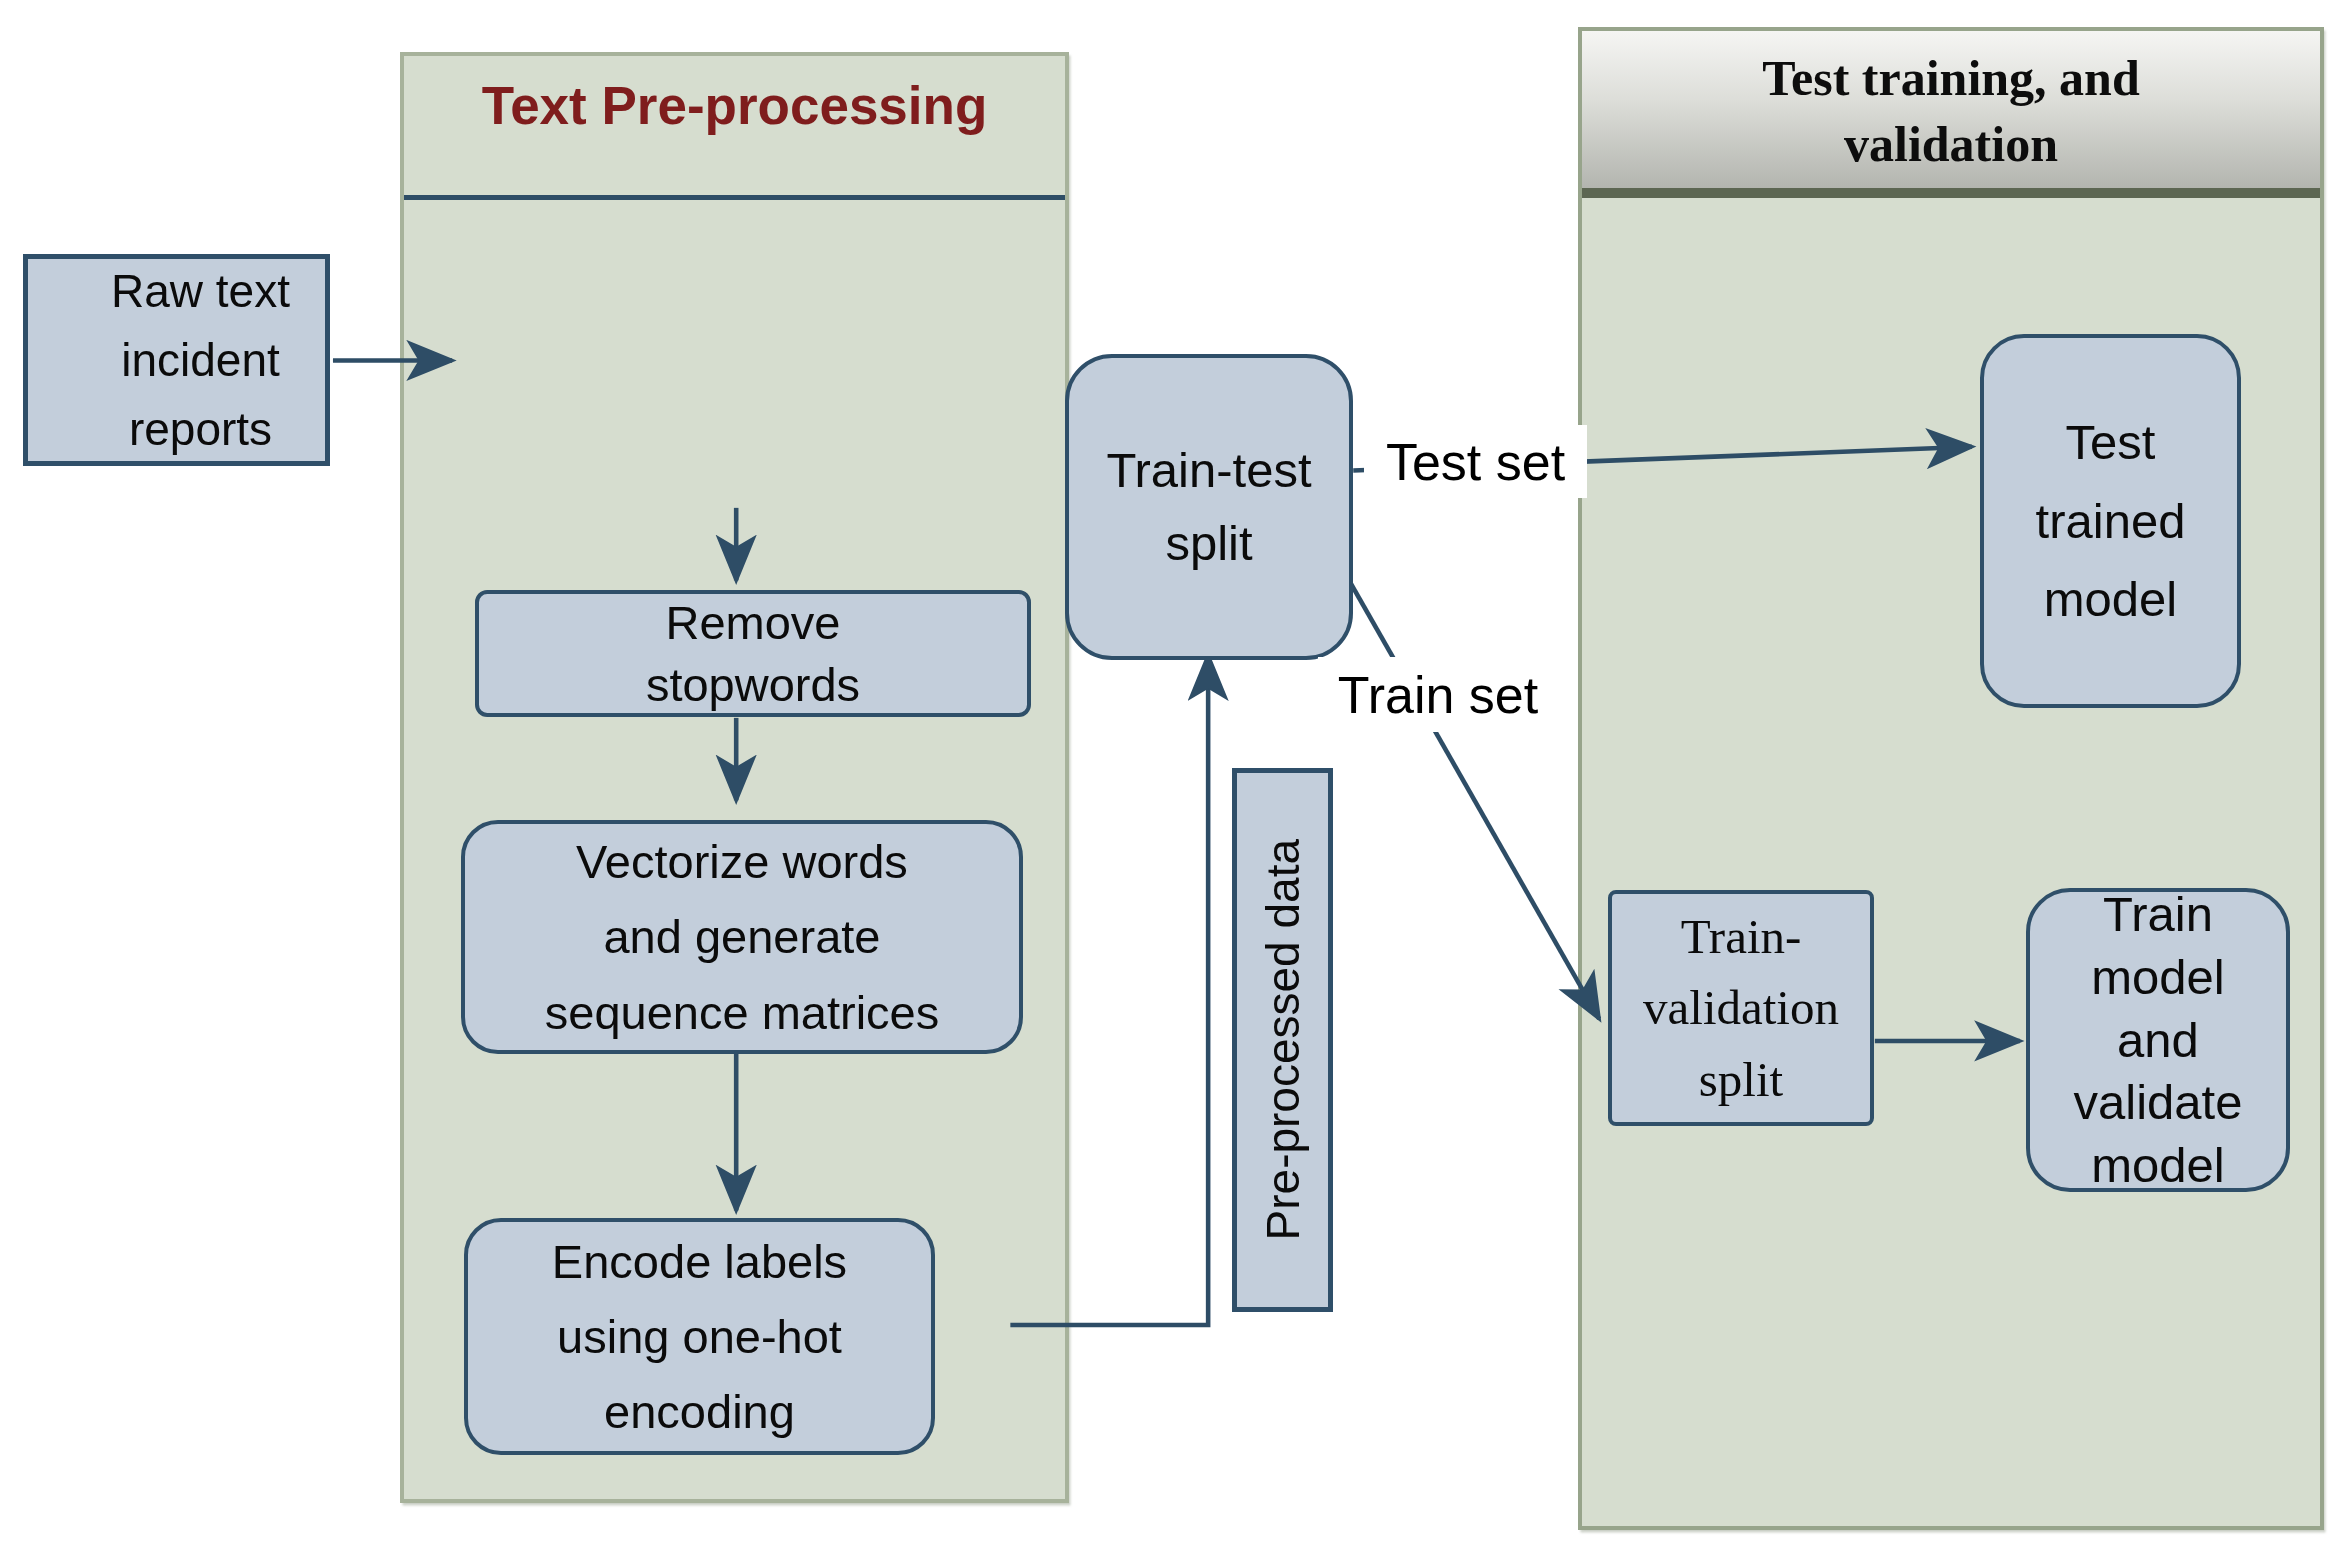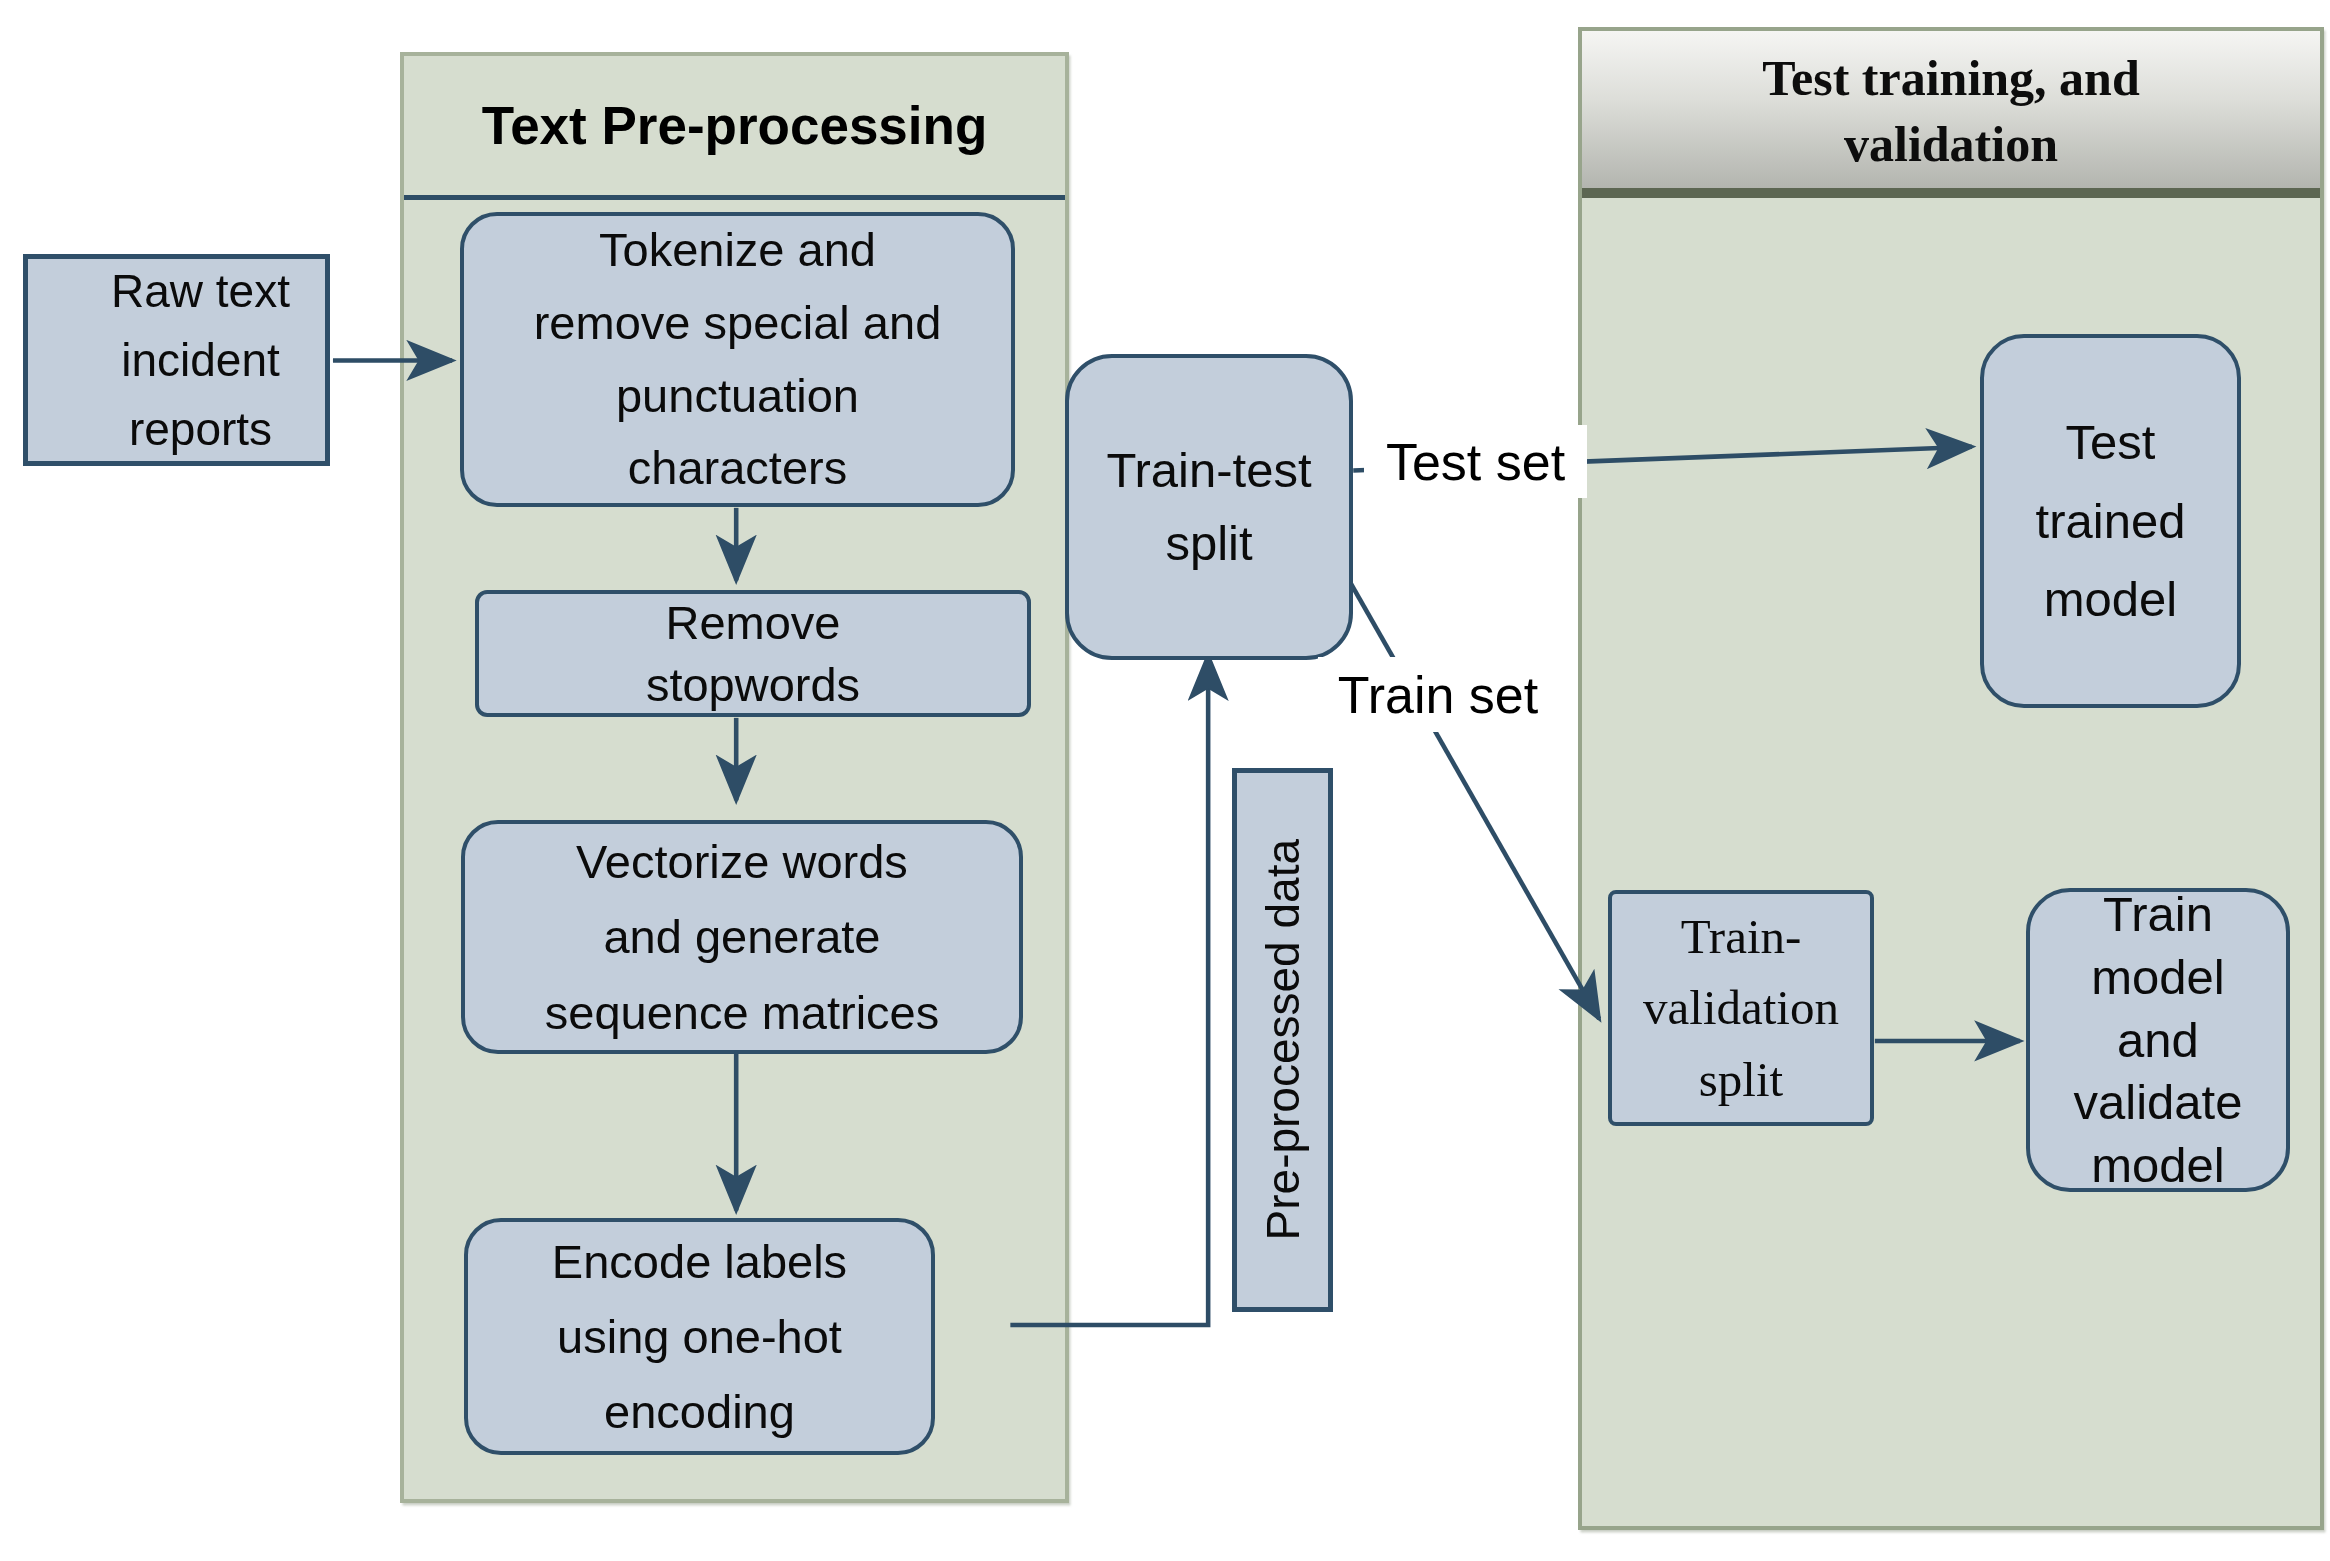--- a/index.html
+++ b/index.html
@@ -21,22 +21,22 @@
   .panel.right{
     left:1578px;top:27px;width:746px;height:1503px;
     border:4.6px solid #97a48b;
     box-shadow:2.3px 3.1px 2.3px rgba(140,150,130,.45);
   }
   .panel-title{
     position:absolute;left:0;right:0;text-align:center;
     font-weight:bold;white-space:pre-line;
   }
   .panel.left .panel-title{
-    top:37px;font-size:53px;line-height:1.25;
-    font-family:"Liberation Sans", sans-serif;color:#000000;
+    top:17px;font-size:53px;line-height:1.25;
+    font-family:"Liberation Sans", sans-serif;color:#7f1d1d;
   }
   .title-rule{
     position:absolute;left:0;right:0;top:139px;height:5.3px;background:#2e4d66;
   }
   .panel-header{
     position:absolute;left:0;right:0;top:0;height:157px;
     background:linear-gradient(to bottom,#f5f5f3 0%,#dcddd8 45%,#b3b5af 100%);
     border-bottom:10px solid #5c6652;
   }
   .panel.right .panel-title{
@@ -106,24 +106,20 @@
     <path class="wire" d="M1762,752 L2094,1334" marker-end="url(#arr)"></path>
     <path class="wire" d="M2455,1363 L2645,1363" marker-end="url(#arr)"></path>
   </svg>
 
   <div class="edge-label" id="lbl-testset">Test set</div>
   <div class="edge-label" id="lbl-trainset">Train set</div>
 
   <div class="node" id="n-raw">Raw text
 incident
 reports</div>
-  <div class="node" id="n-tokenize">Tokenize and
-remove special and
-punctuation
-characters</div>
   <div class="node" id="n-stopwords">Remove
 stopwords</div>
   <div class="node" id="n-vectorize">Vectorize words
 and generate
 sequence matrices</div>
   <div class="node" id="n-encode">Encode labels
 using one-hot
 encoding</div>
   <div class="node" id="n-traintest">Train-test
 split</div>

